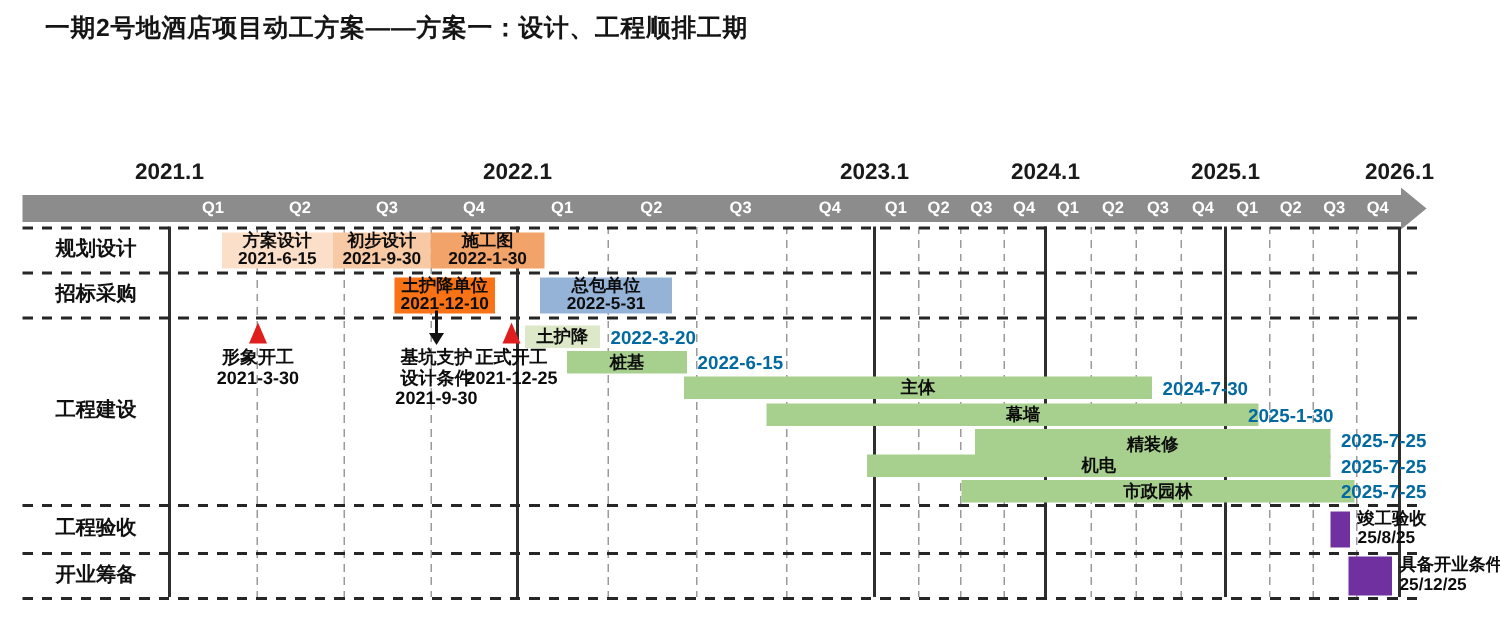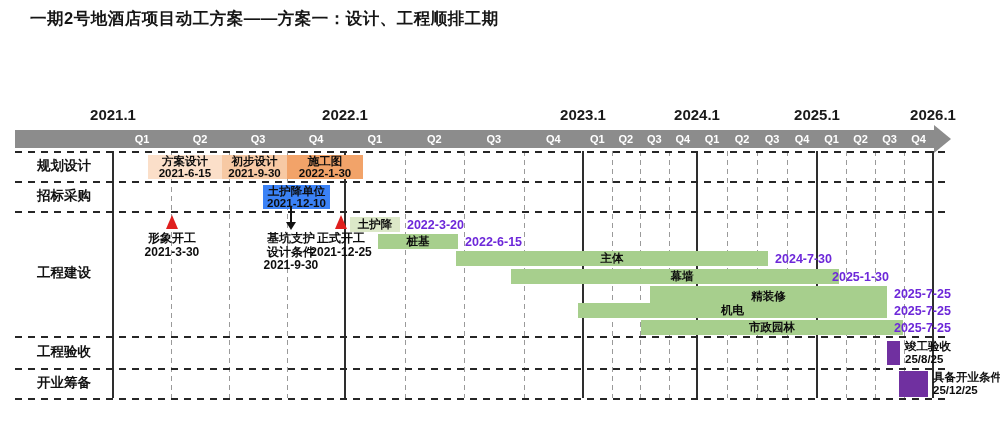--- a/index.html
+++ b/index.html
@@ -15,21 +15,21 @@
   .bandarrow{position:absolute;width:0;height:0;border-left:17px solid #8c8c8c;
              border-top:14px solid transparent;border-bottom:14px solid transparent;}
   .qcell{position:absolute;color:#ffffff;font-size:11px;text-align:center;}
   .vline-year{position:absolute;width:2px;background:#2e2e2e;}
   .vline-q{position:absolute;width:1px;background:repeating-linear-gradient(180deg,#9a9a9a 0 5px,transparent 5px 9px);}
   .hdash{position:absolute;height:2px;background:repeating-linear-gradient(90deg,#262626 0 7px,transparent 7px 13px);}
   .rowlab{position:absolute;font-size:13.5px;color:#111;text-align:center;}
   .gbar{position:absolute;display:flex;align-items:center;justify-content:center;}
   .twoline{flex-direction:column;font-size:11.5px;line-height:12.5px;color:#0d0d0d;text-align:center;}
   .greenlab{font-size:11.5px;color:#0d0d0d;white-space:nowrap;}
-  .gdate{position:absolute;font-size:12.5px;color:#6d28d9;white-space:nowrap;display:flex;align-items:center;}
+  .gdate{position:absolute;font-size:12.5px;color:#0369a1;white-space:nowrap;display:flex;align-items:center;}
   .mslab{position:absolute;font-size:12px;line-height:13.5px;color:#0d0d0d;text-align:center;white-space:nowrap;transform:translateX(-50%);}
   .pslab{position:absolute;font-size:11.5px;line-height:13px;color:#0d0d0d;text-align:left;white-space:nowrap;display:flex;flex-direction:column;justify-content:center;}
   .tri{position:absolute;width:0;height:0;border-left:6px solid transparent;border-right:6px solid transparent;border-bottom:14px solid #df1f1e;}
   .astem{position:absolute;width:2px;background:#111;}
   .ahead{position:absolute;width:0;height:0;border-left:5px solid transparent;border-right:5px solid transparent;border-top:8px solid #111;}
 </style>
 </head>
 <body>
 
 <div id="slide">
@@ -100,23 +100,27 @@
         <div>2021-6-15</div>
       </div>
       <div class="gbar twoline" style="position: absolute; left: 222.04px; top: 155px; width: 64.96px; height: 24px; background: rgb(247, 201, 164);">
         <div>初步设计</div>
         <div>2021-9-30</div>
       </div>
       <div class="gbar twoline" style="position: absolute; left: 287px; top: 155px; width: 76.088px; height: 24px; background: rgb(242, 163, 105);">
         <div>施工图</div>
         <div>2022-1-30</div>
       </div>
-      <div class="gbar twoline" style="position: absolute; left: 263.104px; top: 185px; width: 66.816px; height: 24px; background: #3b82f6;">
+      <div class="gbar twoline" style="position: absolute; left: 263.104px; top: 185px; width: 66.816px; height: 24px; background: #f97316;">
         <div>土护降单位</div>
         <div>2021-12-10</div>
+      </div>
+      <div class="gbar twoline" style="position: absolute; left: 359.994px; top: 185px; width: 88.06px; height: 24px; background: rgb(149, 179, 215);">
+        <div>总包单位</div>
+        <div>2022-5-31</div>
       </div>
       <div class="gbar" style="position: absolute; left: 349.998px; top: 217px; width: 49.98px; height: 15px; background: rgb(220, 232, 200);">
         <div class="greenlab">土护降</div>
       </div>
       <div class="gdate" style="position: absolute; left: 406.978px; top: 217px; height: 15px;">2022-3-20</div>
       <div class="gbar" style="position: absolute; left: 378.082px; top: 234px; width: 79.968px; height: 15px; background: rgb(167, 207, 141);">
         <div class="greenlab">桩基</div>
       </div>
       <div class="gdate" style="position: absolute; left: 465.05px; top: 234px; height: 15px;">2022-6-15</div>
       <div class="gbar" style="position: absolute; left: 455.908px; top: 251px; width: 312.132px; height: 15px; background: rgb(167, 207, 141);">

